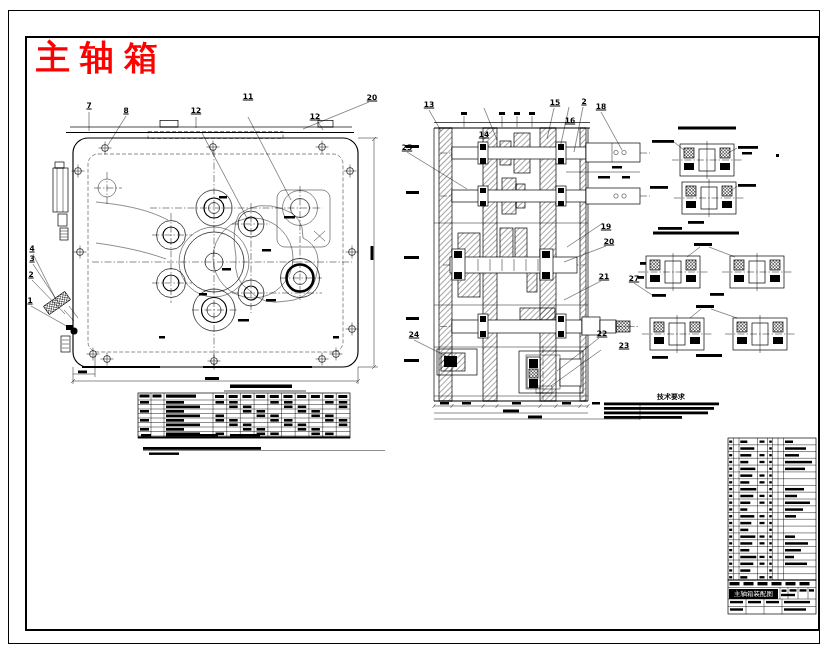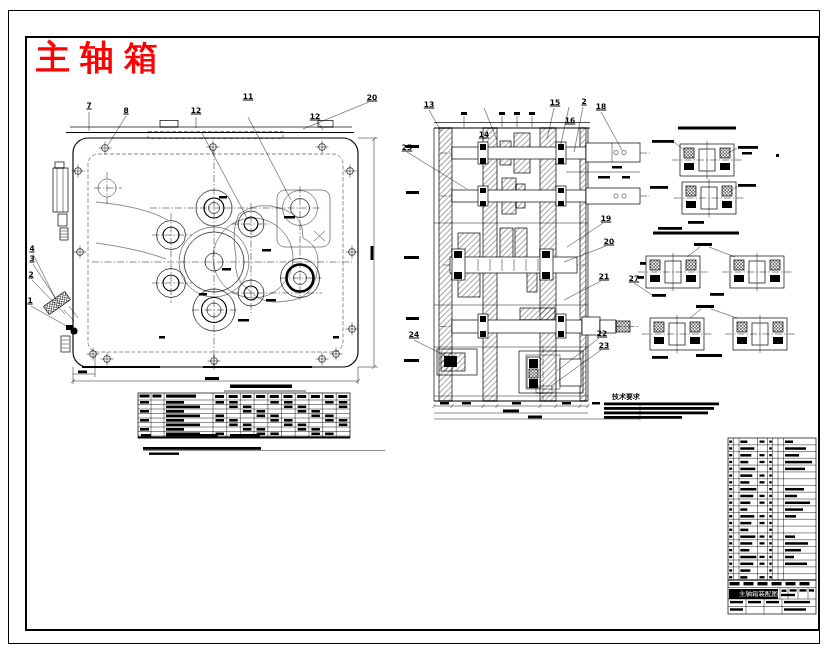--- a/index.html
+++ b/index.html
@@ -17,24 +17,24 @@
   svg.canvas .ft{stroke-width:2.2;}
   svg.canvas .dash{stroke-dasharray:4 2;}
   svg.canvas .dd{stroke-dasharray:7 2 1.5 2;stroke-width:.45;}
   svg.canvas .f{fill:#000;stroke:none;}
   svg.canvas .w{fill:#fff;stroke:#000;}
   svg.canvas .ha{fill:url(#ha);stroke:#000;}
   svg.canvas .xh{fill:url(#xh);stroke:#000;}
   .callout-layer{position:absolute;left:0;top:0;width:830px;height:654px;pointer-events:none;}
   .callout{position:absolute;transform:translate(-50%,-100%);font-size:7.5px;font-weight:bold;
         color:#000;text-decoration:underline;line-height:1;font-family:"DejaVu Sans",sans-serif;}
-  .tech-heading{position:absolute;left:612px;top:392px;font-size:7px;font-weight:bold;color:#000;
+  .tech-heading{position:absolute;left:657px;top:392px;font-size:7px;font-weight:bold;color:#000;
         font-family:"DejaVu Sans",sans-serif;}
   .bom-title{position:absolute;left:729px;top:588.5px;width:49px;height:10px;background:#000;color:#fff;
-        font-size:6.5px;line-height:10px;text-align:right;overflow:hidden;
+        font-size:6.5px;line-height:10px;text-align:center;overflow:hidden;
         font-family:"DejaVu Sans",sans-serif;}
 </style>
 </head>
 <body>
 
 <div class="page">
   <div class="frame-outer"></div>
   <div class="frame-inner"></div>
 
   <div class="title-stamp" style="color: rgb(255, 0, 0);">主轴箱</div>
@@ -649,24 +649,24 @@
       <span class="callout" style="left: 32px; top: 262px;">3</span>
       <span class="callout" style="left: 31px; top: 278px;">2</span>
       <span class="callout" style="left: 30px; top: 304px;">1</span>
       <span class="callout" style="left: 407px; top: 151px;">25</span>
       <span class="callout" style="left: 429px; top: 108px;">13</span>
       <span class="callout" style="left: 484px; top: 106px; margin-top: 32px;">14</span>
       <span class="callout" style="left: 555px; top: 106px;">15</span>
       <span class="callout" style="left: 570px; top: 105px; margin-top: 19px;">16</span>
       <span class="callout" style="left: 584px; top: 105px;">2</span>
       <span class="callout" style="left: 601px; top: 110px;">18</span>
-      <span class="callout" style="left: 606px; top: 222px;">19</span>
+      <span class="callout" style="left: 606px; top: 230px;">19</span>
       <span class="callout" style="left: 609px; top: 245px;">20</span>
       <span class="callout" style="left: 604px; top: 280px;">21</span>
       <span class="callout" style="left: 602px; top: 337px;">22</span>
-      <span class="callout" style="left: 604px; top: 349px;">23</span>
+      <span class="callout" style="left: 624px; top: 349px;">23</span>
       <span class="callout" style="left: 414px; top: 338px;">24</span>
       <span class="callout" style="left: 634px; top: 282px;">27</span>
     </div>
 
   <span class="tech-heading">技术要求</span>
   <span class="bom-title">主轴箱装配图</span>
 </div>
 
 </body></html>

